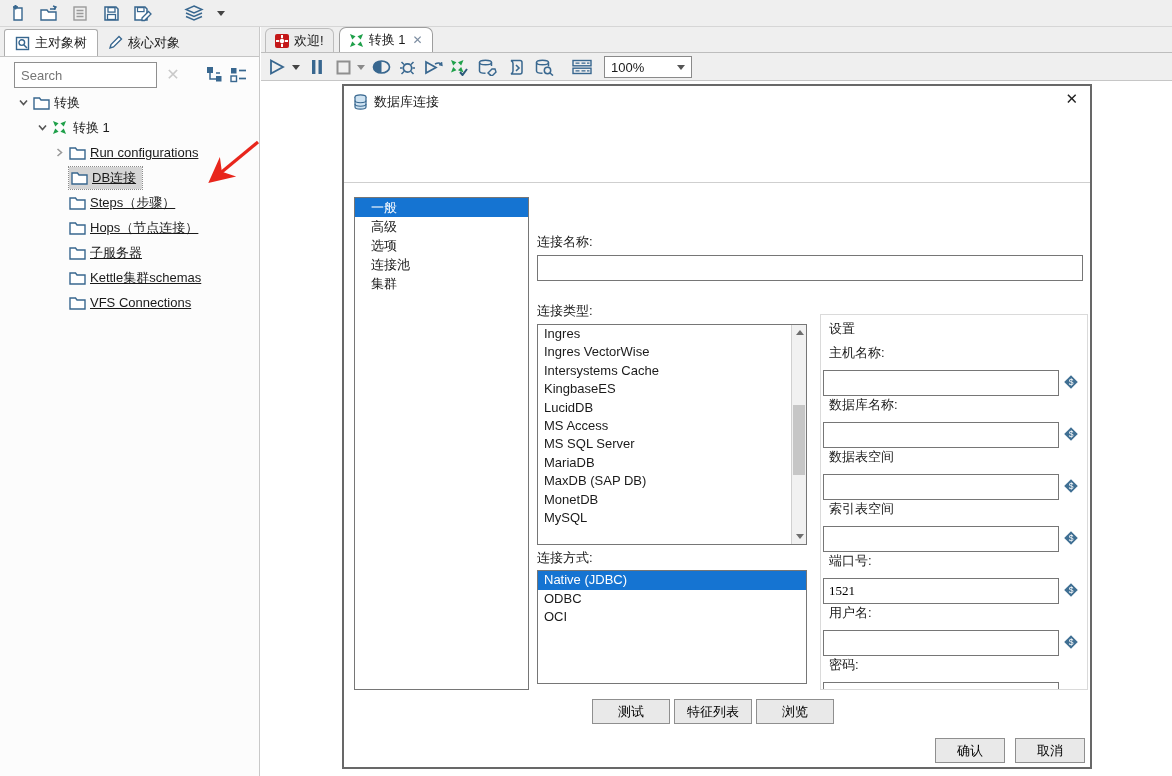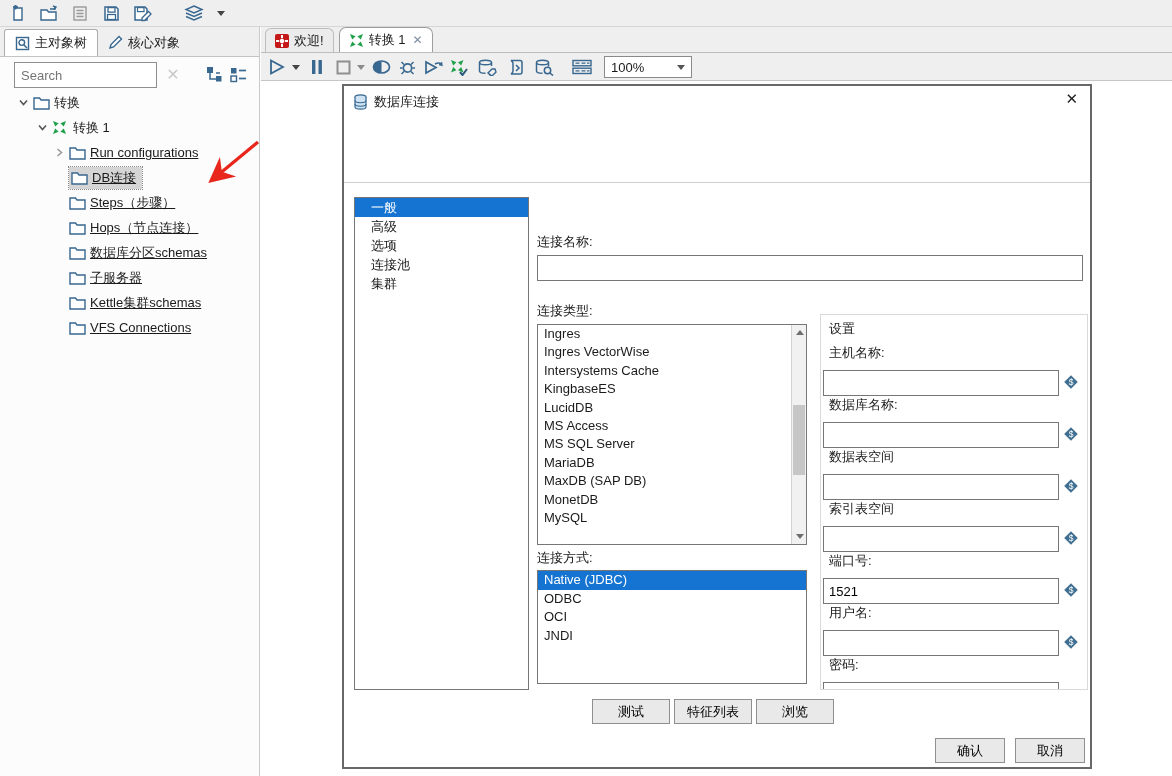--- a/index.html
+++ b/index.html
@@ -49,21 +49,21 @@
   .dialog { position:absolute; left:342px; top:84px; width:750px; height:685px; background:#ffffff; border:2px solid #686868; z-index:10; }
   .dlg-title { position:absolute; left:10px; top:7px; display:flex; align-items:center; gap:7px; font-size:13px; }
   .dlg-close { position:absolute; right:12px; top:4px; font-size:15px; color:#222; cursor:default; }
   .dlg-divider { position:absolute; left:0; top:96px; width:100%; border-top:1px solid #cfcfcf; }
 
   .dlg-nav { position:absolute; left:10px; top:111px; width:175px; height:493px; border:1px solid #767676; background:#fff; overflow:hidden; }
   .dlg-nav .nitem { height:19px; line-height:19px; padding-left:16px; font-size:13px; }
   .dlg-nav .nitem.sel { background:#1574d2; color:#fff; }
 
   .fld-label { position:absolute; font-size:13px; color:#1a1a1a; white-space:nowrap; }
-  .txt { border:1px solid #767676; height:24px; font-size:13px; font-family:Liberation Sans, sans-serif; padding:12px 5px; background:#fff; }
+  .txt { border:1px solid #767676; height:24px; font-size:13px; font-family:Liberation Serif, serif; padding:12px 5px; background:#fff; }
 
   .type-list { position:absolute; left:193px; top:238px; width:270px; height:221px; border:1px solid #767676; background:#fff; overflow:hidden; }
   .type-list .litem { height:18.4px; line-height:18.4px; padding-left:6px; font-size:13px; white-space:nowrap; }
   .vscroll { position:absolute; right:0; top:0; width:15px; height:100%; background:#f1f1f1; border-left:1px solid #d0d0d0; }
   .vs-up, .vs-dn { position:absolute; left:0; width:15px; height:15px; display:flex; align-items:center; justify-content:center; }
   .vs-up { top:0; } .vs-dn { bottom:0; }
   .tri-up { width:0;height:0;border-left:4px solid transparent;border-right:4px solid transparent;border-bottom:5px solid #6e6e6e; }
   .tri-dn { width:0;height:0;border-left:4px solid transparent;border-right:4px solid transparent;border-top:5px solid #6e6e6e; }
   .vs-thumb { position:absolute; left:1px; top:80px; width:12px; height:70px; background:#c6c6c6; }
 
@@ -241,29 +241,20 @@
       <span class="tlabel">Steps（步骤）</span>
     </div>
     <div class="trow l2">
       <span class="chev"></span>
       <span class="tico">
           <svg width="17" height="14" viewBox="0 0 17 14">
             <path d="M1 2 h5.5 l1.5 2 H16 v9 H1 z" fill="#fff" stroke="#38678f" stroke-width="1.4"></path>
           </svg>
         </span>
       <span class="tlabel">Hops（节点连接）</span>
-    </div>
-    <div class="trow l2">
-      <span class="chev"></span>
-      <span class="tico">
-          <svg width="17" height="14" viewBox="0 0 17 14">
-            <path d="M1 2 h5.5 l1.5 2 H16 v9 H1 z" fill="#fff" stroke="#38678f" stroke-width="1.4"></path>
-          </svg>
-        </span>
-      <span class="tlabel">数据库分区schemas</span>
     </div>
     <div class="trow l2">
       <span class="chev"></span>
       <span class="tico">
           <svg width="17" height="14" viewBox="0 0 17 14">
             <path d="M1 2 h5.5 l1.5 2 H16 v9 H1 z" fill="#fff" stroke="#38678f" stroke-width="1.4"></path>
           </svg>
         </span>
       <span class="tlabel">子服务器</span>
     </div>
@@ -465,21 +456,20 @@
           <span class="tri-dn"></span>
         </div>
     </div>
   </div>
 
   <div class="fld-label" style="left:193px; top:463px">连接方式:</div>
   <div class="access-list">
     <div class="litem sel">Native (JDBC)</div>
     <div class="litem">ODBC</div>
     <div class="litem">OCI</div>
-    <div class="litem">JNDI</div>
   </div>
 
   <div class="settings">
     <div class="hdr">设置</div>
 
     <div class="sf-label" style="top:29px">主机名称:</div>
     <input class="txt sf-input" style="top: 55px;" type="text" value="">
     <span class="var-ic" style="top:59px">
         <svg width="16" height="16" viewBox="0 0 16 16">
           <rect x="3.2" y="3.2" width="9.6" height="9.6" transform="rotate(45 8 8)" fill="#3f6f93"></rect>

